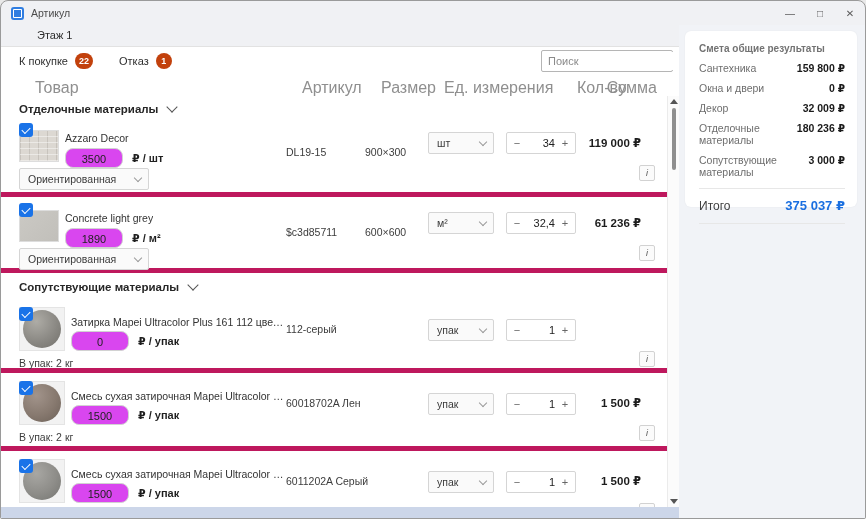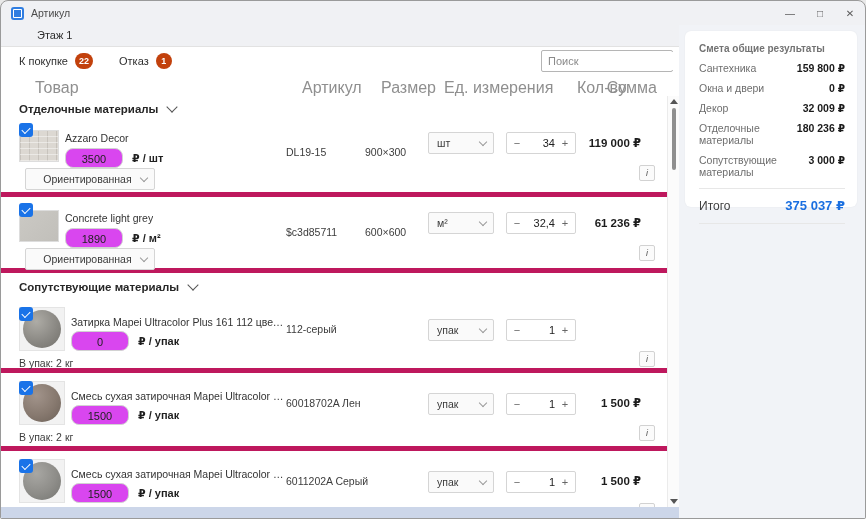--- a/index.html
+++ b/index.html
@@ -97,21 +97,21 @@
   .sku  { position:absolute; left:285px; font-size:10.5px; color:#3c3c3c; white-space:nowrap; }
   .size { position:absolute; left:364px; font-size:10.5px; color:#3c3c3c; }
   .prow-a .sku, .prow-a .size { top:21px;margin-top:8px; } .prow-b .sku { top:24px; }
 
   .dd { position:absolute; height:22px; background:#fafafa; border:1px solid #d5d5d5;
         border-radius:2px; display:flex; align-items:center; font-size:10.5px; color:#3a3a3a; }
   .dd .dd-label { padding-left:8px; flex:1; white-space:nowrap; overflow:hidden; }
   .dd .chev.small { margin-right:7px; flex:0 0 auto; }
   .unitdd { left:427px; width:66px; }
   .prow-a .unitdd { top:15px; } .prow-b .unitdd { top:20px; }
-  .optdd { left:24px; width:130px;text-align:center; }
+  .optdd { left:18px; width:130px; }
   .prow-a .optdd { top:51px; }
 
   .stepper { position:absolute; left:505px; width:70px; height:22px; border:1px solid #d5d5d5;
              border-radius:2px; background:#fff; display:flex; align-items:center; }
   .prow-a .stepper { top:15px; } .prow-b .stepper { top:20px; }
   .step-btn { width:20px; text-align:center; font-size:11px; color:#666; }
   .step-val { flex:1; text-align:right; font-size:11px; color:#222; }
 
   .sum { position:absolute; right:38px; font-size:11.5px; font-weight:bold; color:#1c1c1c;
          white-space:nowrap; }

